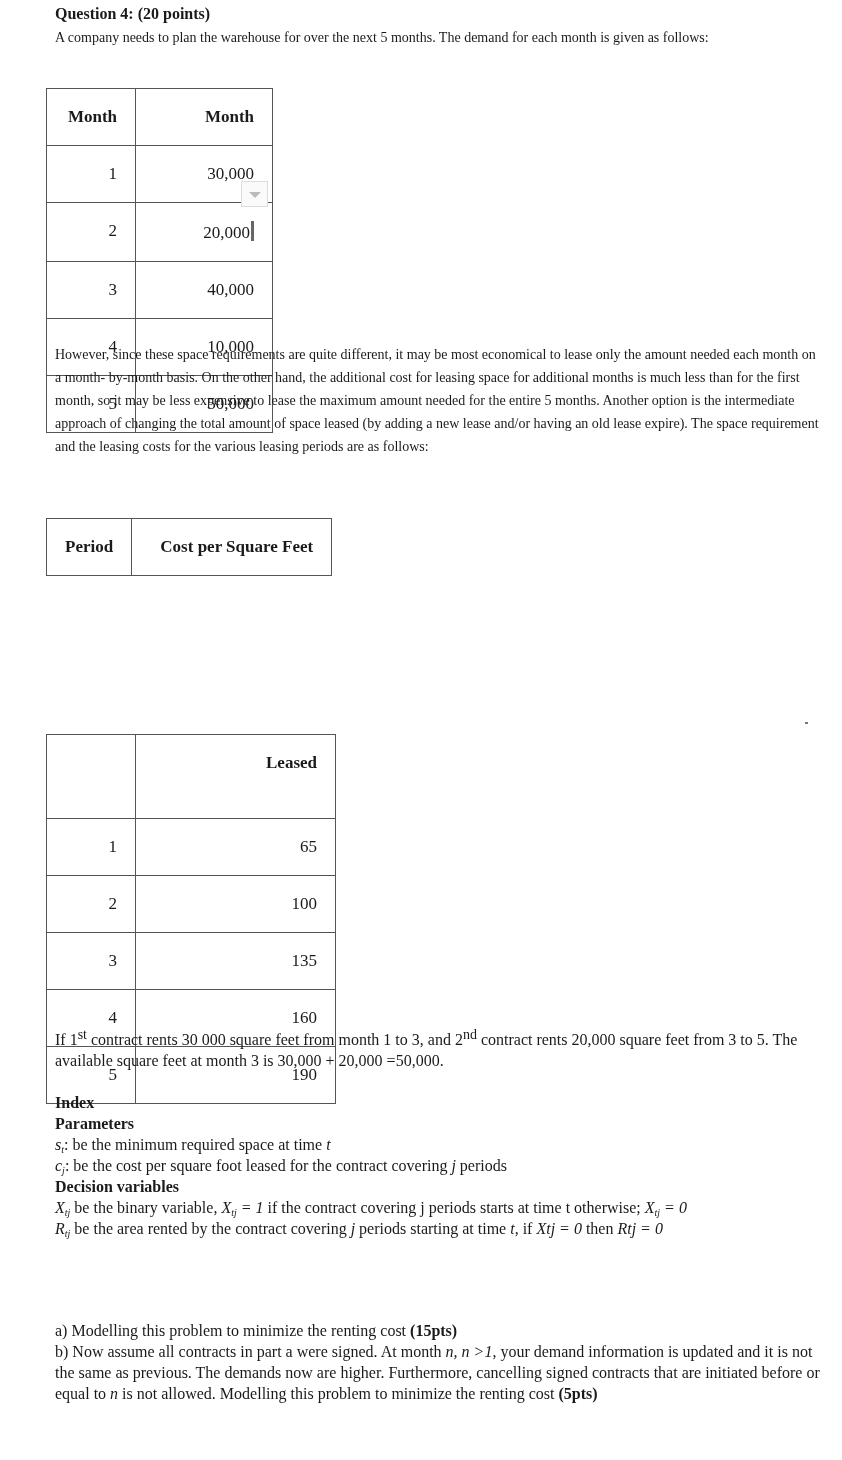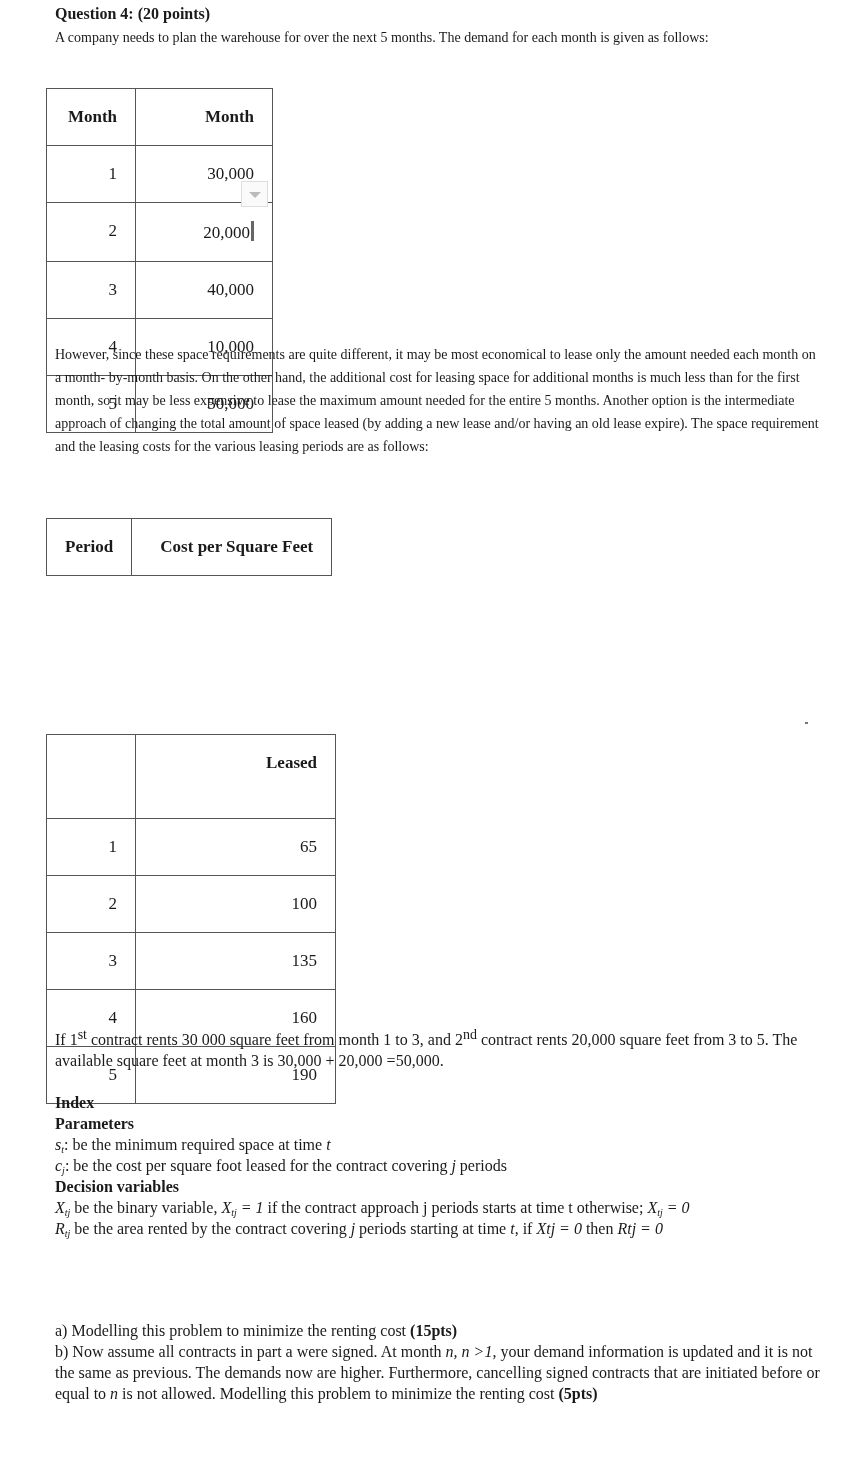--- a/index.html
+++ b/index.html
@@ -127,20 +127,20 @@
 <div class="abs sec" style="top:1029px;">
   <div><span>If 1</span><sup>st</sup><span> contract rents 30 000 square feet from month 1 to 3, and 2</span><sup>nd</sup><span> contract rents 20,000 square feet from 3 to 5. The available square feet at month 3 is 30,000 + 20,000 =50,000.</span></div>
 </div>
 
 <div class="abs sec" style="top:1092px;">
   <div class="b">Index</div>
   <div class="b">Parameters</div>
   <div><span class="it">s</span><sub class="it">t</sub><span>: be the minimum required space at time </span><span class="it">t</span></div>
   <div><span class="it">c</span><sub class="it">j</sub><span>: be the cost per square foot leased for the contract covering </span><span class="it">j</span><span> periods</span></div>
   <div class="b">Decision variables</div>
-  <div><span class="it">X</span><sub class="it">tj</sub><span> be the binary variable, </span><span class="it">X</span><sub class="it">tj</sub><span class="it"> = 1</span><span> if the contract approach j periods starts at time t otherwise; </span><span class="it">X</span><sub class="it">tj</sub><span class="it"> = 0</span></div>
+  <div><span class="it">X</span><sub class="it">tj</sub><span> be the binary variable, </span><span class="it">X</span><sub class="it">tj</sub><span class="it"> = 1</span><span> if the contract covering j periods starts at time t otherwise; </span><span class="it">X</span><sub class="it">tj</sub><span class="it"> = 0</span></div>
   <div><span class="it">R</span><sub class="it">tj</sub><span> be the area rented by the contract covering </span><span class="it">j</span><span> periods starting at time </span><span class="it">t</span><span>, if </span><span class="it">Xtj = 0</span><span> then </span><span class="it">Rtj = 0</span></div>
 </div>
 
 <div class="abs sec" style="top:1320px;">
   <div><span>a) Modelling this problem to minimize the renting cost </span><span class="b">(15pts)</span></div>
   <div><span>b) Now assume all contracts in part a were signed. At month </span><span class="it">n, n &gt;1</span><span>, your demand information is updated and it is not the same as previous. The demands now are higher. Furthermore, cancelling signed contracts that are initiated before or equal to </span><span class="it">n</span><span> is not allowed. Modelling this problem to minimize the renting cost </span><span class="b">(5pts)</span></div>
 </div>
 
 </body></html>

